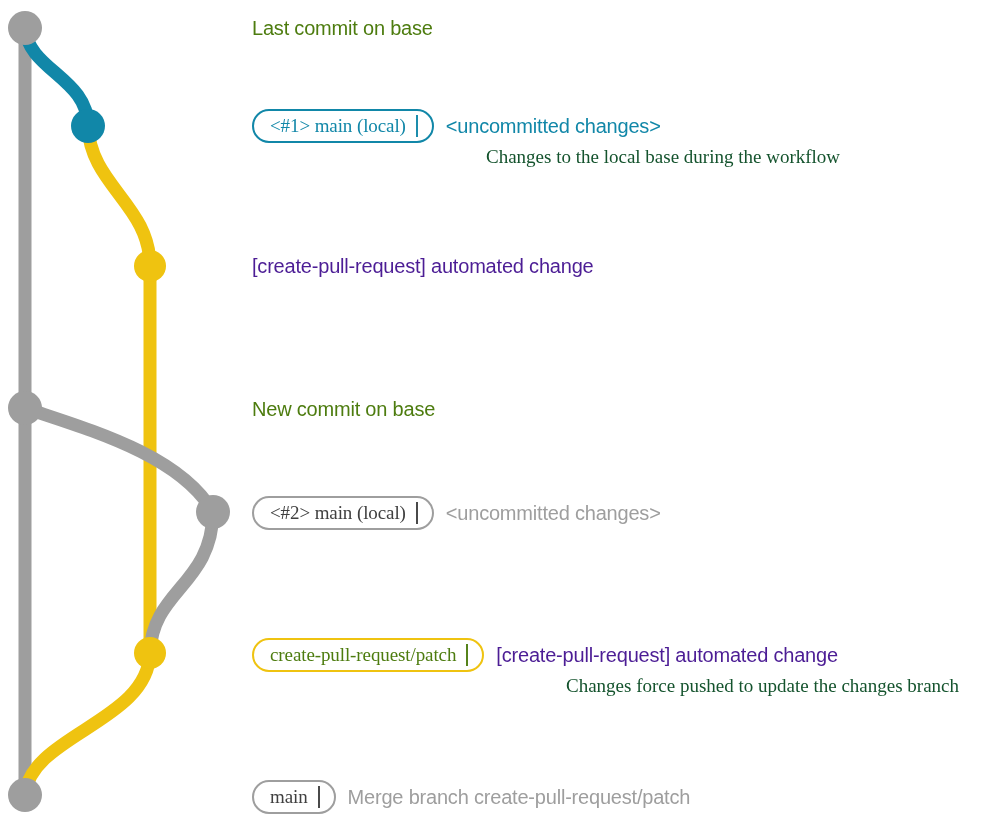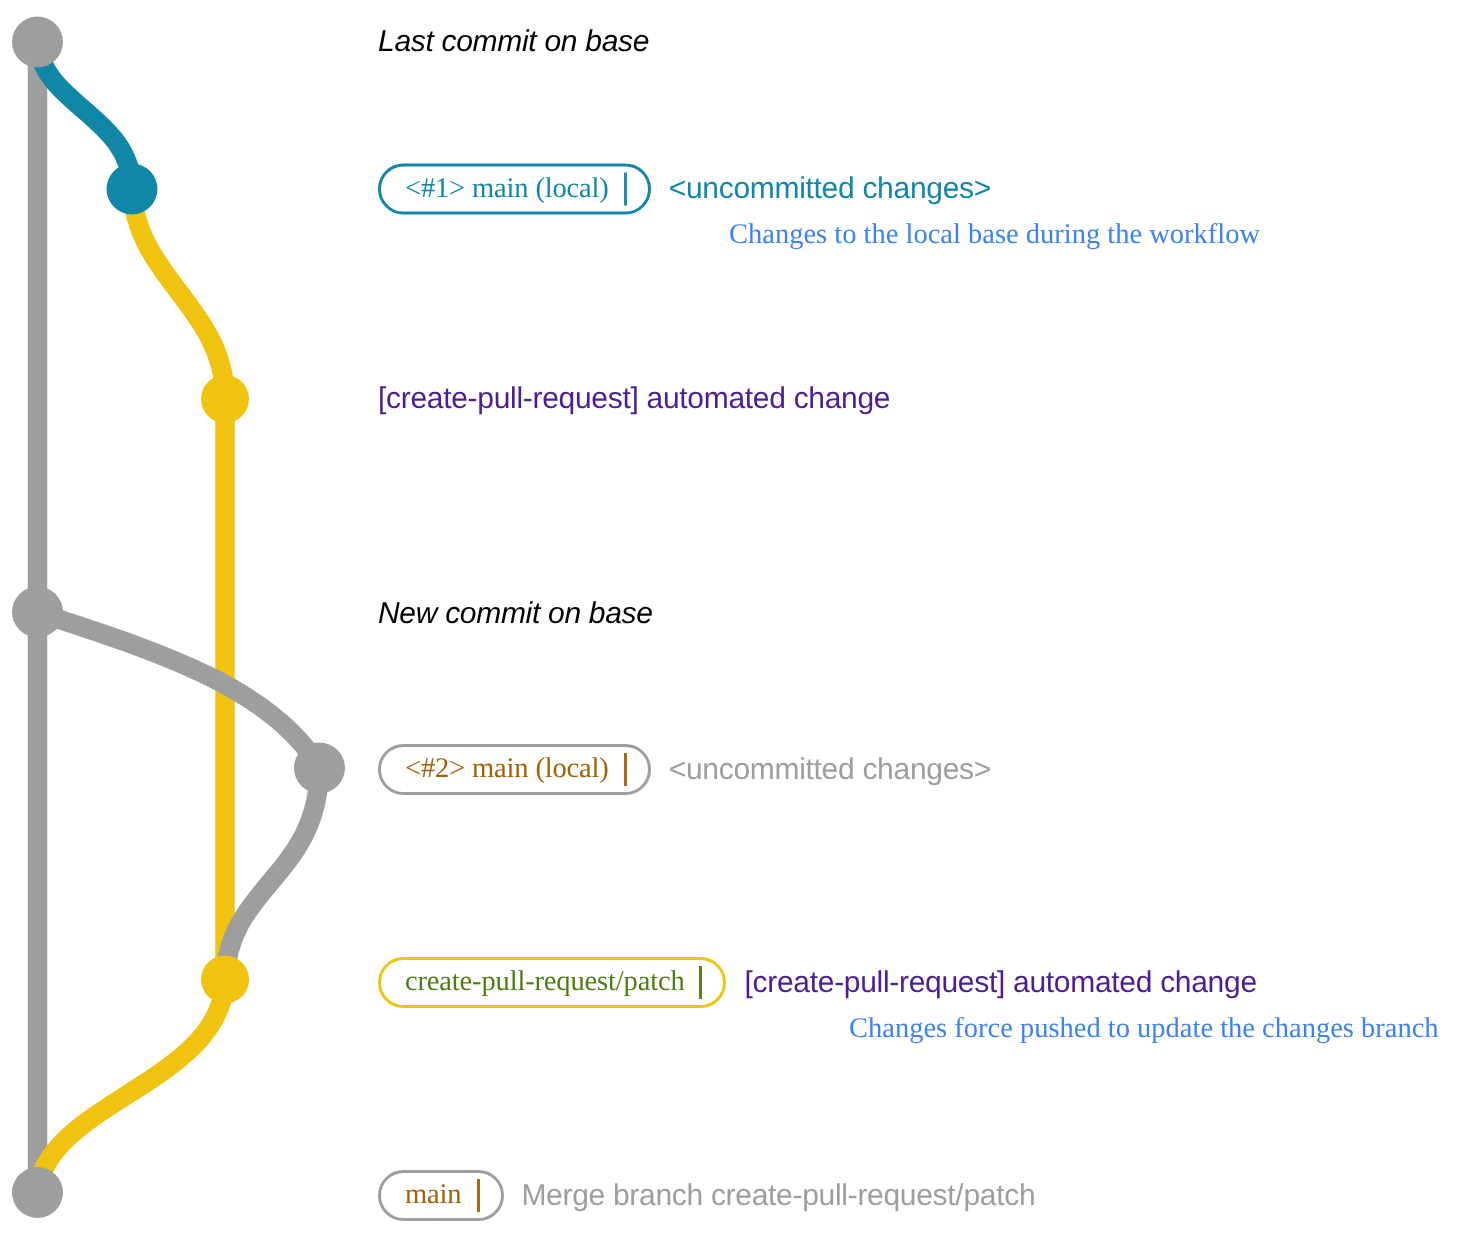--- a/index.html
+++ b/index.html
@@ -64,47 +64,46 @@
     position: absolute;
     right: 14px;
     top: 4px;
     bottom: 4px;
     width: 2px;
     background: currentColor;
     opacity: 0.95;
   }
   .ref-badge.teal  { border-color: #1187a8; color: #1187a8; }
   .ref-badge.yellow{ border-color: #efc310; color: #4d7c0f; }
-  .ref-badge.gray  { border-color: #9e9e9e; color: #a16207; }
+  .ref-badge.gray  { border-color: #9e9e9e; color: #404040; }
 
   .ref-badge .badge-text { position: relative; z-index: 1; }
 
   
   .commit-subject {
     font-size: 20px;
     letter-spacing: -0.2px;
   }
   .commit-subject.teal   { color: #1187a8; }
   .commit-subject.yellow { color: #4c1d95; }
   .commit-subject.gray   { color: #9e9e9e; }
 
   
   .plain-note {
     font-size: 20px;
-    color: #000000;
+    color: #4d7c0f;
     letter-spacing: -0.2px;
-    font-style: italic;
   }
 
   
   .commit-note {
     position: absolute;
     font-family: "Liberation Serif", serif;
     font-size: 19px;
-    color: #3b82f6;
+    color: #14532d;
     white-space: nowrap;
   }
 </style>
 </head>
 <body>
 
 <svg id="graph-canvas" viewBox="0 0 981 827" xmlns="http://www.w3.org/2000/svg" aria-hidden="true">
 
   <path d="M 25 28 L 25 795" fill="none" stroke="#9e9e9e" stroke-width="13" stroke-linecap="round"></path>
 

